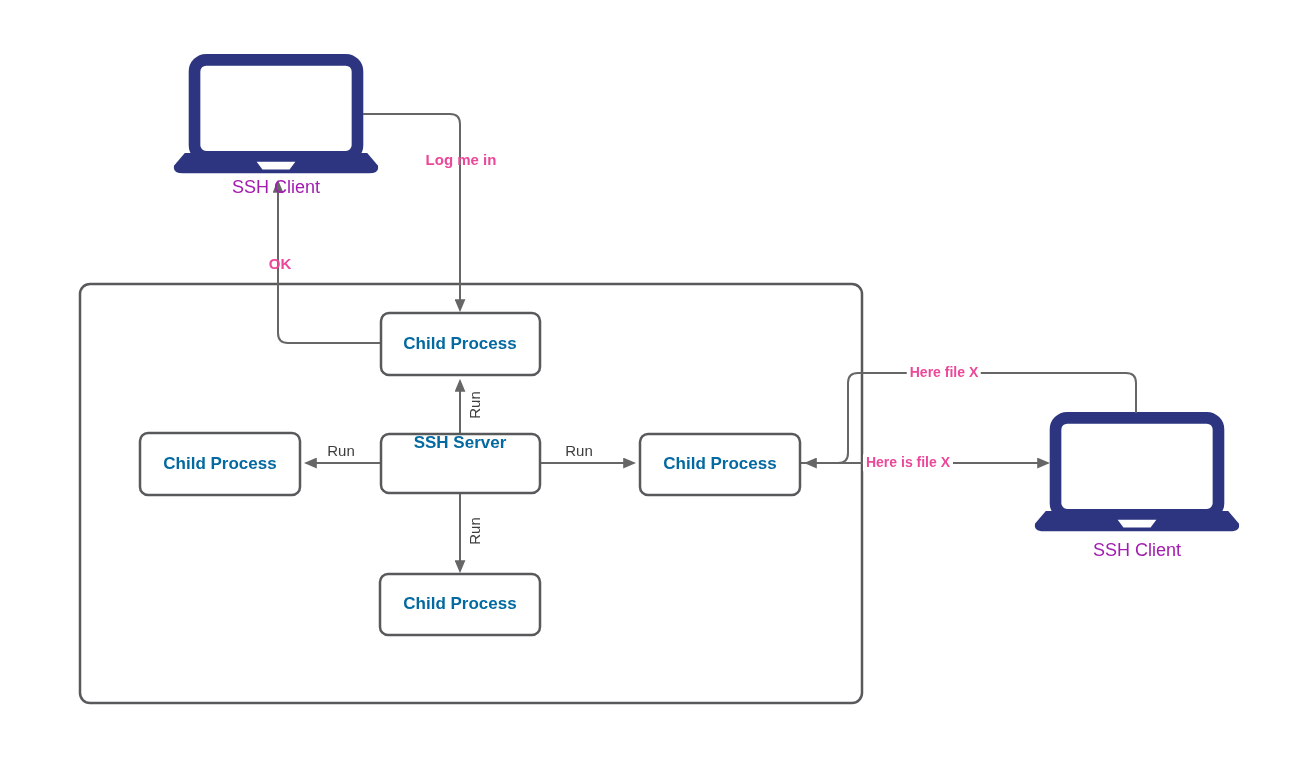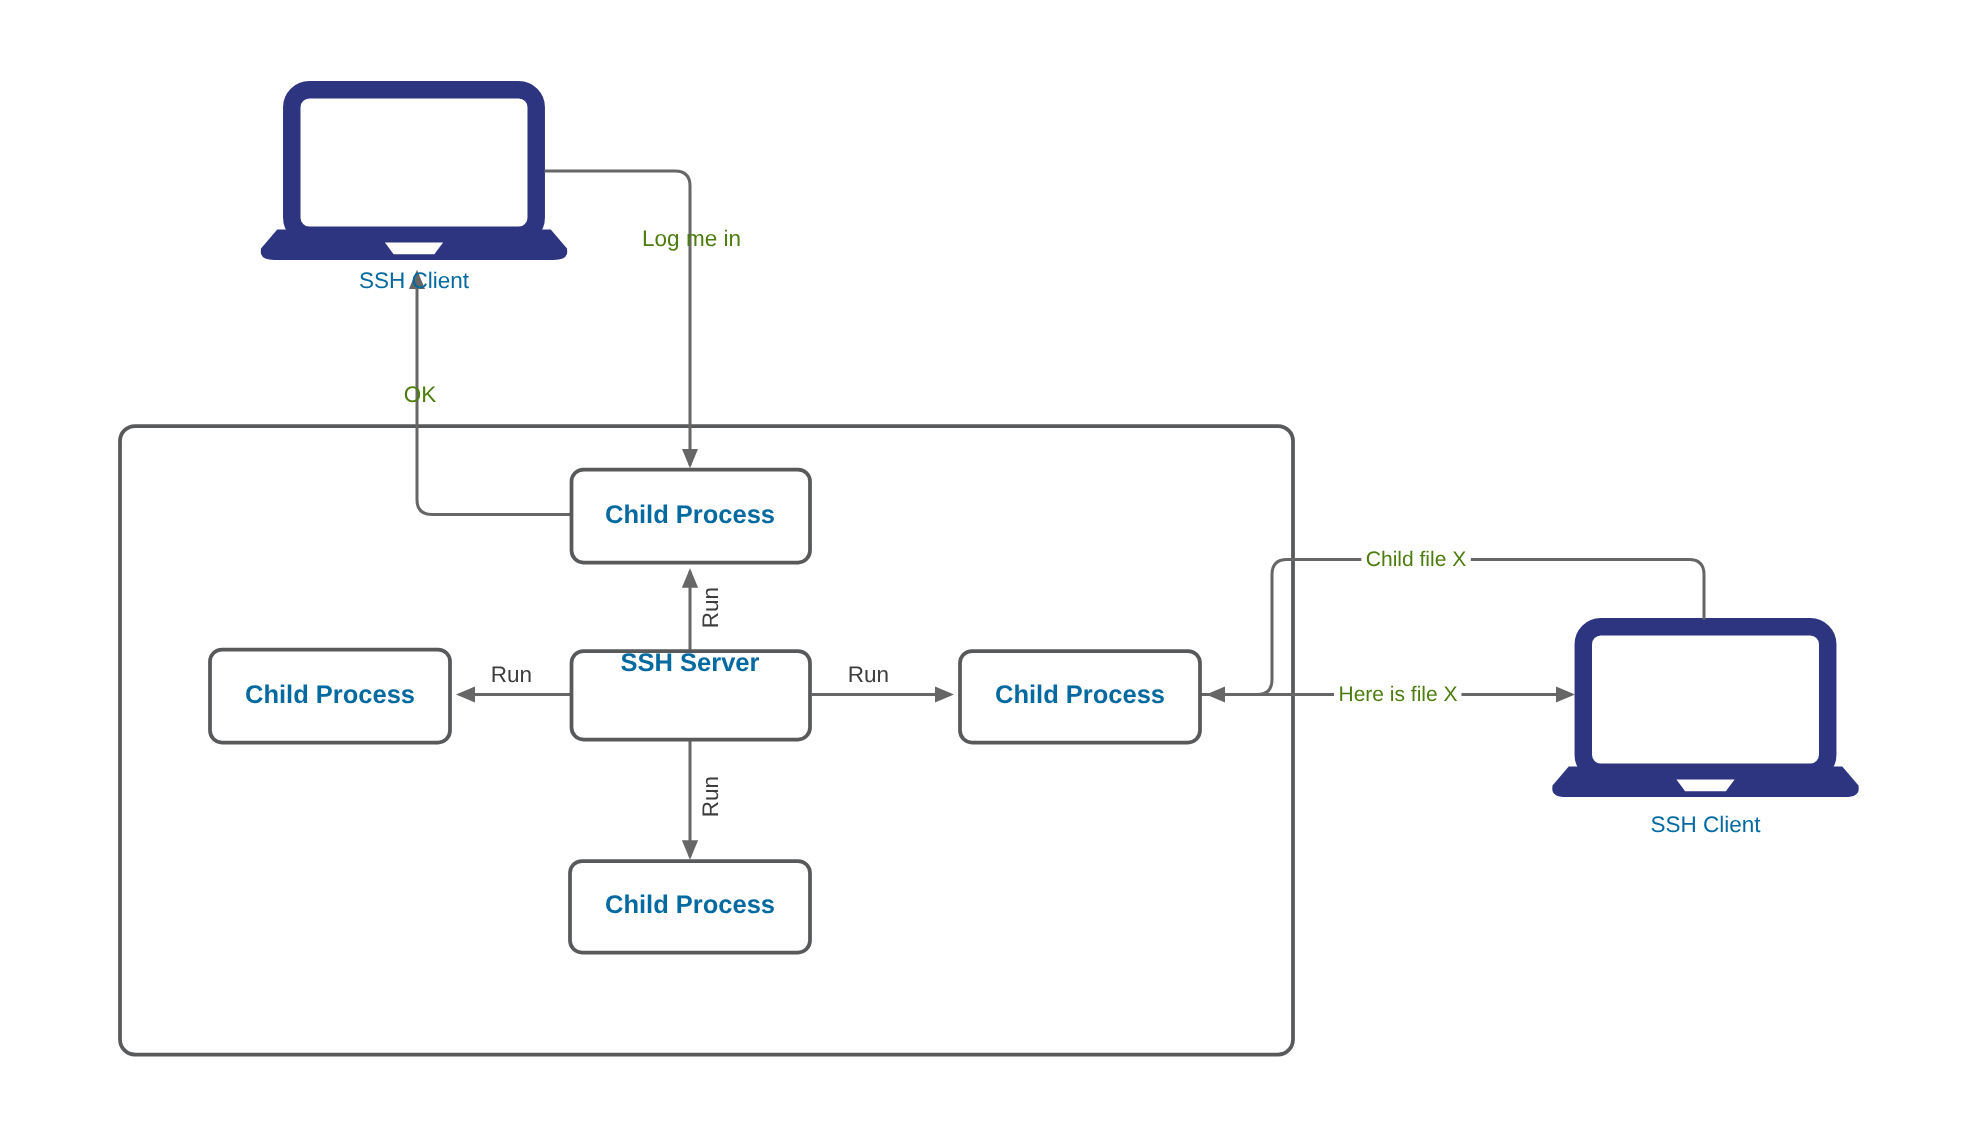--- a/index.html
+++ b/index.html
@@ -27,27 +27,27 @@
     color: #3b3b3b;
     font-size: 15px;
     line-height: 1.1;
   }
   .lbl.box-label {
     font-weight: bold;
     font-size: 17px;
     color: #0369a1;
   }
   .lbl.client-label {
-    font-size: 15px;
-    color: #0369a1;
+    font-size: 18px;
+    color: #a21caf;
   }
   .lbl.edge-bold {
-    font-weight: normal;
+    font-weight: bold;
     font-size: 15px;
-    color: #4d7c0f;
+    color: #ec4899;
   }
   .lbl.edge-bold.masked {
     background: #ffffff;
     font-size: 14px;
     padding: 1px 3px;
   }
   .lbl.run-label {
     font-size: 15px;
     color: #3d3d3d;
   }
@@ -98,20 +98,20 @@
   <div class="lbl box-label" style="left:460px; top:344px;">Child Process</div>
   <div class="lbl box-label" style="left:220px; top:464px;">Child Process</div>
   <div class="lbl box-label" style="left:460px; top:443px;">SSH Server</div>
   <div class="lbl box-label" style="left:720px; top:464px;">Child Process</div>
   <div class="lbl box-label" style="left:460px; top:604px;">Child Process</div>
   <div class="lbl client-label" style="left:276px; top:188px;">SSH Client</div>
   <div class="lbl client-label" style="left:1137px; top:551px;">SSH Client</div>
 
   <div class="lbl edge-bold" style="left:461px; top:160px;">Log me in</div>
   <div class="lbl edge-bold" style="left:280px; top:264px;">OK</div>
-  <div class="lbl edge-bold masked" style="left:944px; top:373px;">Child file X</div>
-  <div class="lbl edge-bold masked" style="left:932px; top:463px;">Here is file X</div>
+  <div class="lbl edge-bold masked" style="left:944px; top:373px;">Here file X</div>
+  <div class="lbl edge-bold masked" style="left:908px; top:463px;">Here is file X</div>
   <div class="lbl run-label" style="left:341px; top:451px;">Run</div>
   <div class="lbl run-label" style="left:579px; top:451px;">Run</div>
   <div class="lbl run-label rotated" style="left:475px; top:405px;">Run</div>
   <div class="lbl run-label rotated" style="left:475px; top:531px;">Run</div>
 
 </div>
 
 </body></html>

